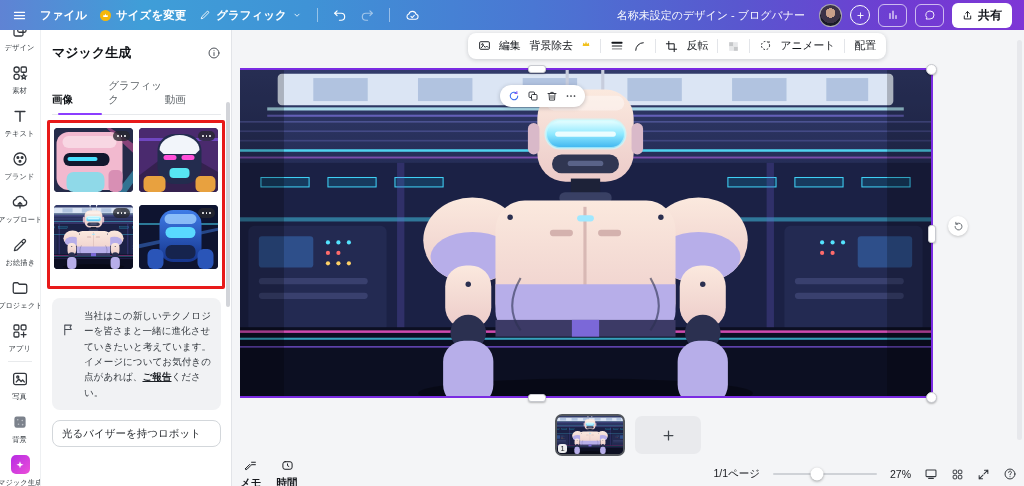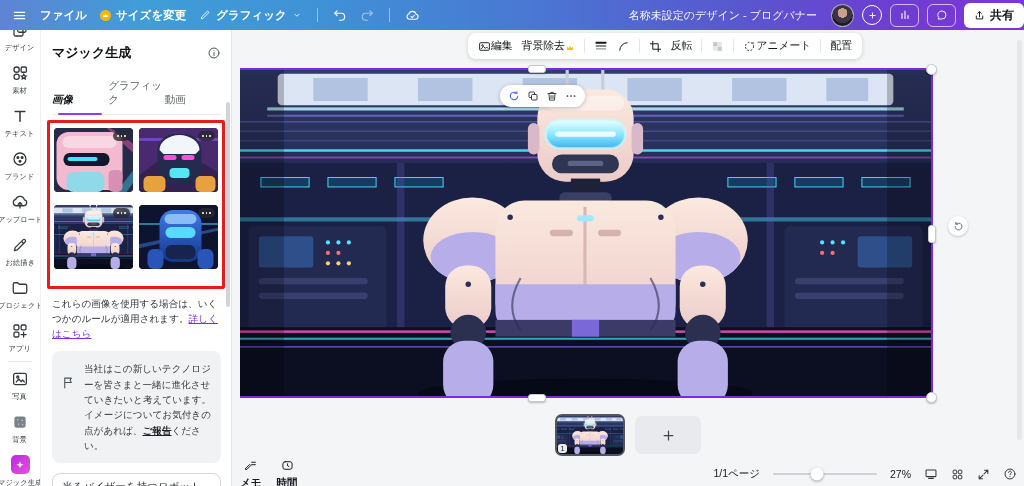--- a/index.html
+++ b/index.html
@@ -9,21 +9,21 @@
   .ic{display:inline-block;vertical-align:middle;}
   svg{display:block;}
 
   
   .topbar{position:absolute;left:0;top:0;width:1024px;height:30px;
     background:linear-gradient(90deg,#5f83d4 0%,#3f9ed8 14%,#3f93d6 30%,#4a77d3 52%,#5957cf 72%,#6f3cd2 88%,#7e36d6 100%);
     display:flex;align-items:center;color:#fff;font-size:11.5px;}
   .tb-left{display:flex;align-items:center;gap:13px;padding-left:12px;}
   .tb-item{display:flex;align-items:center;gap:5px;cursor:pointer;white-space:nowrap;font-weight:bold;}
   .tb-sep{width:1px;height:14px;background:rgba(255,255,255,.45);margin:0 2px;}
-  .tb-right{margin-left:auto;display:flex;align-items:center;gap:8px;padding-right:0;}
+  .tb-right{margin-left:auto;display:flex;align-items:center;gap:8px;padding-right:12px;}
   .tb-title{font-size:11px;color:rgba(255,255,255,.96);margin-right:6px;white-space:nowrap;}
   .avatar{width:21px;height:21px;border-radius:50%;
     background:radial-gradient(circle at 50% 38%,#c9a08a 0 28%,#3c3347 29% 60%,#191a26 61%);
     border:1px solid rgba(255,255,255,.6);}
   .plus-circle{width:18px;height:18px;border-radius:50%;border:1.4px solid #fff;display:flex;align-items:center;justify-content:center;}
   .ghost-btn{width:27px;height:21px;border:1px solid rgba(255,255,255,.65);border-radius:6px;display:flex;align-items:center;justify-content:center;}
   .share-btn{display:flex;align-items:center;gap:5px;background:#fff;color:#101319;border-radius:6px;
     padding:4px 10px;font-size:12px;font-weight:bold;cursor:pointer;}
   .crown-dot{width:11px;height:11px;border-radius:50%;background:#f5b70a;display:flex;align-items:center;justify-content:center;}
   .dim{opacity:.5;}
@@ -38,21 +38,21 @@
   .magic-tile{width:19px;height:19px;border-radius:5px;background:linear-gradient(135deg,#b62be4,#ec4fd8);
     display:flex;align-items:center;justify-content:center;}
 
   
   .panel{position:absolute;left:40px;top:30px;width:192px;bottom:0;background:#fff;border-right:1px solid #e2e4e8;
     box-sizing:border-box;padding:10px 10px 6px 12px;z-index:3;}
   .panel-head{display:flex;align-items:center;justify-content:space-between;margin-top:4px;}
   .panel-title{font-size:13px;font-weight:bold;color:#0f1216;}
   .tabs{display:flex;align-items:flex-end;gap:0;margin-top:13px;border-bottom:1px solid #e7e9ec;}
   .tab{flex:1;text-align:left;font-size:10.5px;color:#5b6166;padding:4px 0 7px;cursor:pointer;position:relative;}
-  .tab.active{color:#0f1216;font-weight:bold;font-style:italic;}
+  .tab.active{color:#0f1216;font-weight:bold;}
   .tab.active:after{content:"";position:absolute;left:6px;right:6px;bottom:-1px;height:2.5px;border-radius:2px;background:#8b3dff;}
   .gen-wrap{position:relative;margin:5px -4px 0 -5px;border:3px solid #e81a1a;border-radius:2px;padding:5px 4px 17px 4px;}
   .gen-grid{display:grid;grid-template-columns:1fr 1fr;column-gap:6px;row-gap:13px;}
   .gen-thumb{position:relative;height:64px;border-radius:4px;overflow:hidden;cursor:pointer;background:#1b2145;}
   .gen-thumb svg{width:100%;height:100%;}
   .more-pill{position:absolute;top:3px;right:3px;width:17px;height:10px;border-radius:5px;background:rgba(38,40,46,.78);
     display:flex;align-items:center;justify-content:center;gap:1.6px;}
   .more-pill i{width:1.8px;height:1.8px;border-radius:50%;background:#fff;display:block;}
   .rules{font-size:9.6px;line-height:1.55;color:#30353b;margin-top:8px;}
   .rules a{color:#7d2ae8;text-decoration:underline;cursor:pointer;}
@@ -60,21 +60,21 @@
   .notice .txt{font-size:9.6px;line-height:1.6;}
   .notice b{text-decoration:underline;cursor:pointer;color:#1e2227;}
   .prompt{margin-top:10px;width:100%;box-sizing:border-box;height:27px;border:1.5px solid #d3d7db;border-radius:8px;
     padding:4px 9px;font-size:10.5px;color:#1c2025;font-family:"Liberation Sans",sans-serif;outline:none;}
   .panel-scroll{position:absolute;right:1px;top:72px;width:4px;height:205px;border-radius:2px;background:#d2d4d9;}
 
   
   .work{position:absolute;left:232px;top:30px;right:0;bottom:24px;background:#f4f5f7;}
   .float-toolbar{position:absolute;left:236px;top:3px;height:26px;background:#fff;border-radius:8px;
     box-shadow:0 1px 4px rgba(20,25,40,.18);display:flex;align-items:center;gap:9px;padding:0 10px;font-size:10.8px;color:#13161b;z-index:5;}
-  .ft-item{display:flex;align-items:flex-end;gap:0;cursor:pointer;white-space:nowrap;}
+  .ft-item{display:flex;align-items:flex-start;gap:8px;cursor:pointer;white-space:nowrap;}
   .ft-sep{width:1px;height:14px;background:#e3e5e9;}
   .canvas-img{position:absolute;left:8px;top:38px;width:693px;height:330px;background:#11152c;
     border:2px solid #7a2be2;border-left:none;box-sizing:border-box;overflow:hidden;}
   .canvas-img svg{width:100%;height:100%;}
   .handle{position:absolute;background:#fff;border:1px solid #c7c9cf;box-shadow:0 1px 2px rgba(0,0,0,.25);z-index:6;}
   .h-circ{width:9px;height:9px;border-radius:50%;}
   .h-pill-h{width:16px;height:6px;border-radius:3px;}
   .h-pill-v{width:6px;height:16px;border-radius:3px;}
   .sel-pill{position:absolute;left:268px;top:55px;height:22px;background:#fff;border-radius:12px;
     box-shadow:0 1px 4px rgba(20,25,40,.25);display:flex;align-items:center;gap:7px;padding:0 8px;z-index:7;color:#23262c;}
@@ -507,21 +507,20 @@
             </svg>
           <span class="more-pill">
               <i></i>
               <i></i>
               <i></i>
             </span>
         </div>
       </div>
     </div>
 
-    <p class="rules"><span>これらの画像を使用する場合は、いくつかのルールが適用されます。</span><a>詳しくはこちら</a></p>
 
     <div class="notice">
       <span class="ic" style="margin-top:14px;">
         <svg width="15" height="15" viewBox="0 0 24 24" fill="none" stroke="#4a4f57" stroke-width="1.7" stroke-linejoin="round">
             <path d="M6 21V4.5"></path>
             <path d="M6 5h10.5l-2 3.5 2 3.5H6"></path>
           </svg>
       </span>
       <span class="txt"><span>当社はこの新しいテクノロジーを皆さまと一緒に進化させていきたいと考えています。イメージについてお気付きの点があれば、</span><b>ご報告</b><span>ください。</span></span>
     </div>

